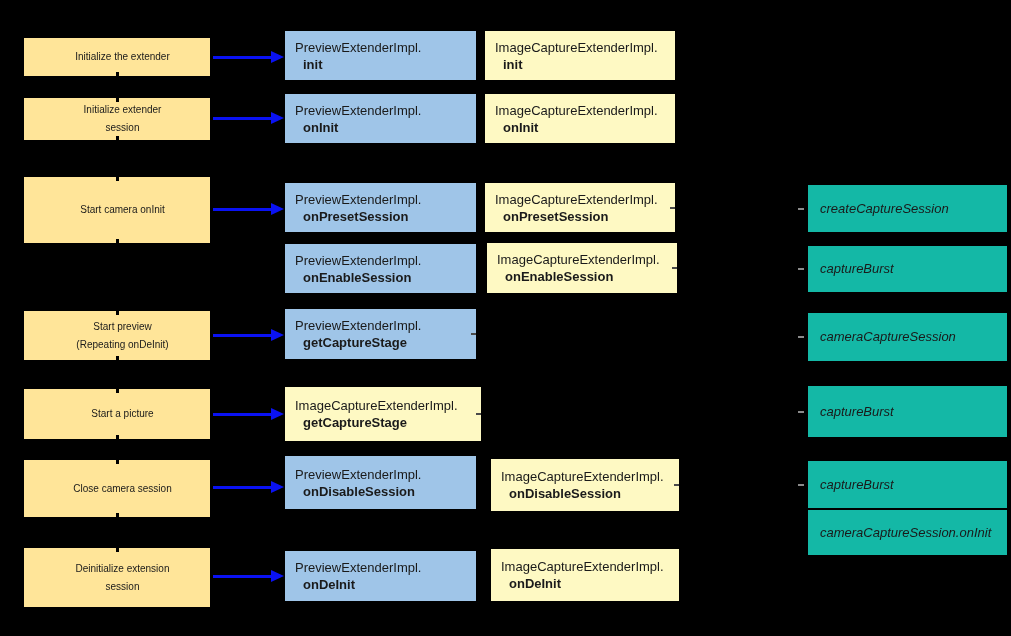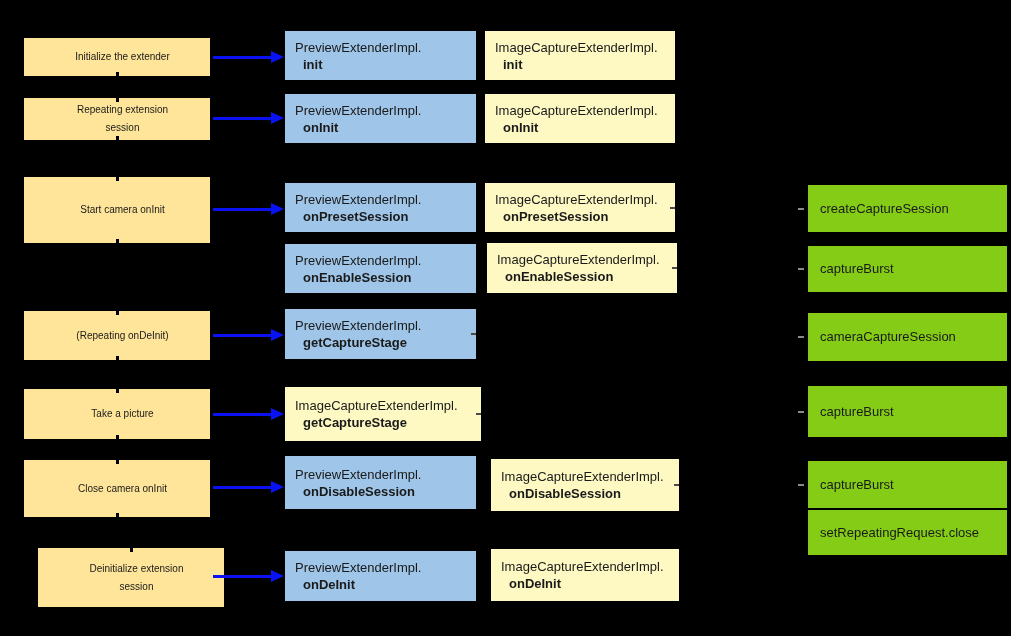--- a/index.html
+++ b/index.html
@@ -35,21 +35,21 @@
   .method { padding-left: 10px; }
   .method .m-line1 { font-size: 13px; line-height: 17px; }
   .method .m-line2 { font-size: 13px; line-height: 17px; font-weight: bold; padding-left: 8px; }
   .preview { background: #9FC5E8; }
   .imgcap  { background: #fef9c3; }
   .dash-right::after {
     content: ''; position: absolute; right: 0; top: 50%; margin-top: -1px;
     width: 5px; height: 2px; background: #4a4a4a;
   }
   
-  .camera2 { background: #84cc16; padding-left: 12px; }
+  .camera2 { background: #14b8a6; padding-left: 12px; font-style: italic; }
   .camera2 .c-label { font-size: 13px; line-height: 16px; }
   .camera2.dash::before {
     content: ''; position: absolute; left: -10px; top: 50%; margin-top: -1px;
     width: 6px; height: 2px; background: #8a8a8a;
   }
   
   .arrow {
     position: absolute;
     height: 3px;
     background: #0a12f3;
@@ -67,36 +67,37 @@
 </style>
 </head>
 <body>
 
 <div class="canvas">
 
   <div class="box action no-top" style="left:23px;top:37px;width:188px;height:40px">
     <span class="a-line">Initialize the extender</span>
   </div>
   <div class="box action" style="left:23px;top:97px;width:188px;height:44px">
-    <span class="a-line">Repeating extension</span>
+    <span class="a-line">Initialize extender</span>
     <span class="a-line">session</span>
   </div>
   <div class="box action" style="left:23px;top:176px;width:188px;height:68px">
     <span class="a-line">Start camera onInit</span>
   </div>
   <div class="box action" style="left:23px;top:310px;width:188px;height:51px">
+    <span class="a-line">Start preview</span>
     <span class="a-line">(Repeating onDeInit)</span>
   </div>
   <div class="box action" style="left:23px;top:388px;width:188px;height:52px">
-    <span class="a-line">Take a picture</span>
+    <span class="a-line">Start a picture</span>
   </div>
   <div class="box action" style="left:23px;top:459px;width:188px;height:59px">
-    <span class="a-line">Close camera onInit</span>
+    <span class="a-line">Close camera session</span>
   </div>
-  <div class="box action no-bottom" style="left:37px;top:547px;width:188px;height:61px">
+  <div class="box action no-bottom" style="left:23px;top:547px;width:188px;height:61px">
     <span class="a-line">Deinitialize extension</span>
     <span class="a-line">session</span>
   </div>
 
   <div class="arrow" style="left:213px;top:56px;width:58px"></div>
   <div class="arrow" style="left:213px;top:117px;width:58px"></div>
   <div class="arrow" style="left:213px;top:208px;width:58px"></div>
   <div class="arrow" style="left:213px;top:334px;width:58px"></div>
   <div class="arrow" style="left:213px;top:413px;width:58px"></div>
   <div class="arrow" style="left:213px;top:486px;width:58px"></div>
@@ -169,16 +170,16 @@
   <div class="box camera2 dash" style="left:807px;top:312px;width:201px;height:50px">
     <span class="c-label">cameraCaptureSession</span>
   </div>
   <div class="box camera2 dash" style="left:807px;top:385px;width:201px;height:53px">
     <span class="c-label">captureBurst</span>
   </div>
   <div class="box camera2 dash" style="left:807px;top:460px;width:201px;height:49px">
     <span class="c-label">captureBurst</span>
   </div>
   <div class="box camera2" style="left:807px;top:509px;width:201px;height:47px">
-    <span class="c-label">setRepeatingRequest.close</span>
+    <span class="c-label">cameraCaptureSession.onInit</span>
   </div>
 
 </div>
 
 </body></html>

